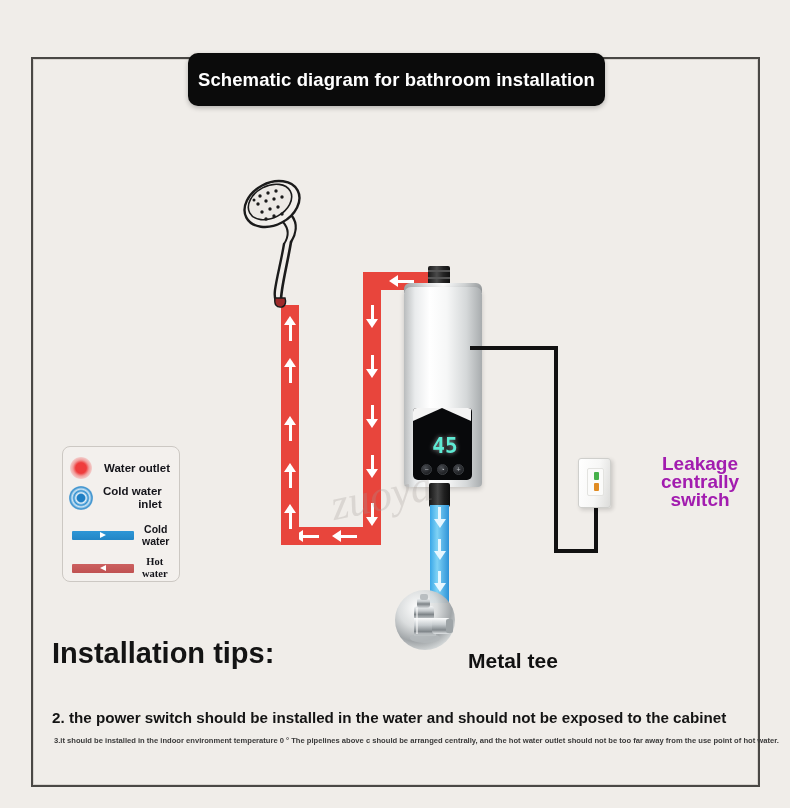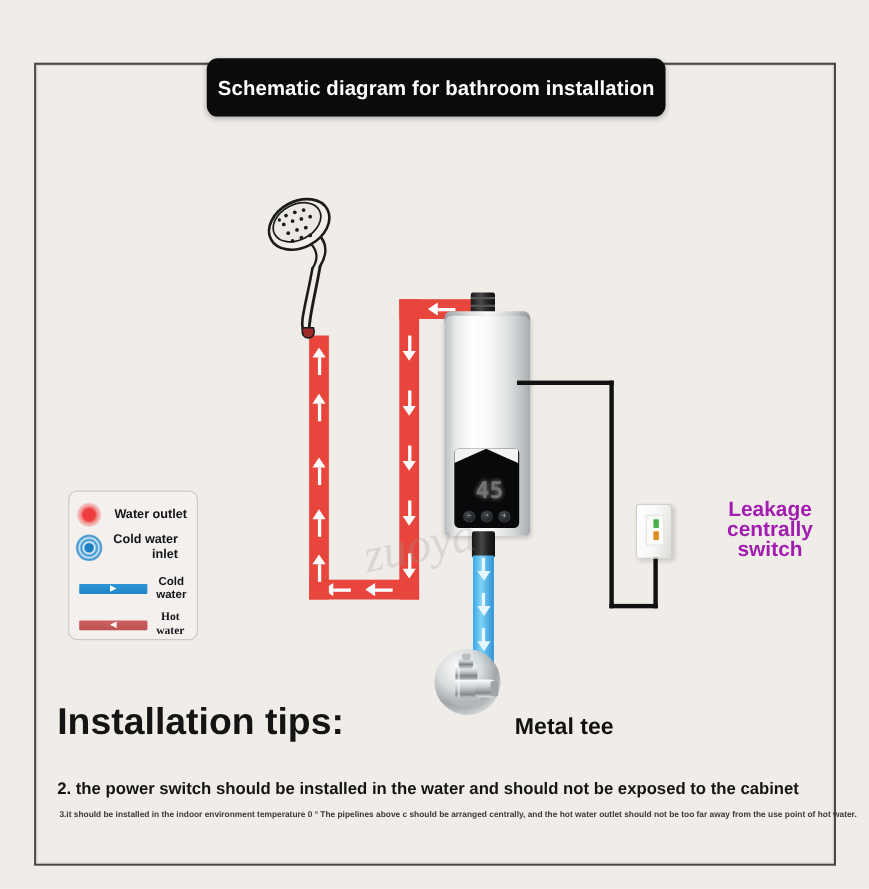--- a/index.html
+++ b/index.html
@@ -104,21 +104,21 @@
   }
   .display-panel:before{
     content:"";position:absolute;left:0px;top:0px;
     width:0;height:0;
     border-left:29.5px solid #f4f4f4;
     border-right:29.5px solid #f4f4f4;
     border-bottom:13px solid transparent;
   }
   .display-num{
     position:absolute;left:0;top:26px;width:64px;
-    text-align:center;color:#737373;
+    text-align:center;color:#5eead4;
     font-family:"DejaVu Sans Mono", monospace;
     font-size:21px;font-weight:bold;letter-spacing:0px;
     text-shadow:0 0 5px rgba(255,255,255,.55);
   }
   .btn-row{position:absolute;left:0;top:54px;width:59px;height:16px;}
   .disp-btn{
     position:absolute;top:2px;width:11px;height:11px;border-radius:50%;
     background:radial-gradient(circle at 35% 30%, #4a4d52, #202226 70%);
     border:1px solid #3a3d41;box-sizing:border-box;
     color:#b9bdc2;font-size:7px;line-height:9px;text-align:center;
@@ -189,21 +189,21 @@
   .swatch .sw-ar{position:absolute;top:1.5px;left:28px;width:0;height:0;
     border-top:3px solid transparent;border-bottom:3px solid transparent;border-left:6px solid #fff;}
   .swatch .sw-ar2{position:absolute;top:1.5px;left:28px;width:0;height:0;
     border-top:3px solid transparent;border-bottom:3px solid transparent;border-right:6px solid #fff;}
   .lg-text{font-size:11.5px;font-weight:bold;color:#14141a;line-height:13px;}
   .lg-text.sm{font-size:10.5px;line-height:12px;text-align:center;}
 
   
   .tips-title{
     position:absolute;left:52px;top:637px;
-    font-size:34px;font-weight:bold;color:#141414;
+    font-size:29px;font-weight:bold;color:#141414;
   }
   .tip-line{
     position:absolute;left:52px;
     font-size:15.2px;font-weight:bold;color:#141414;
     white-space:nowrap;
   }
   .tip1{top:685px;}
   .tip2{top:709px;}
   .tip3{
     position:absolute;left:54px;top:736px;

